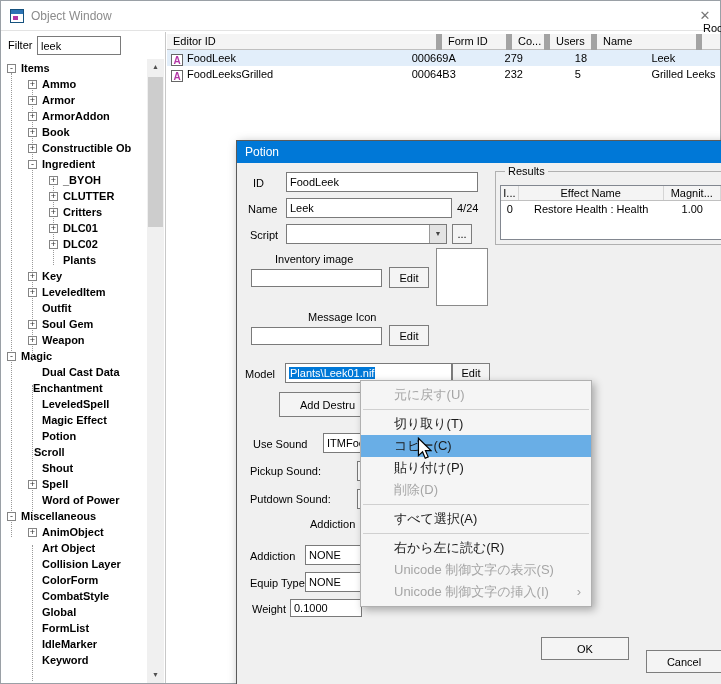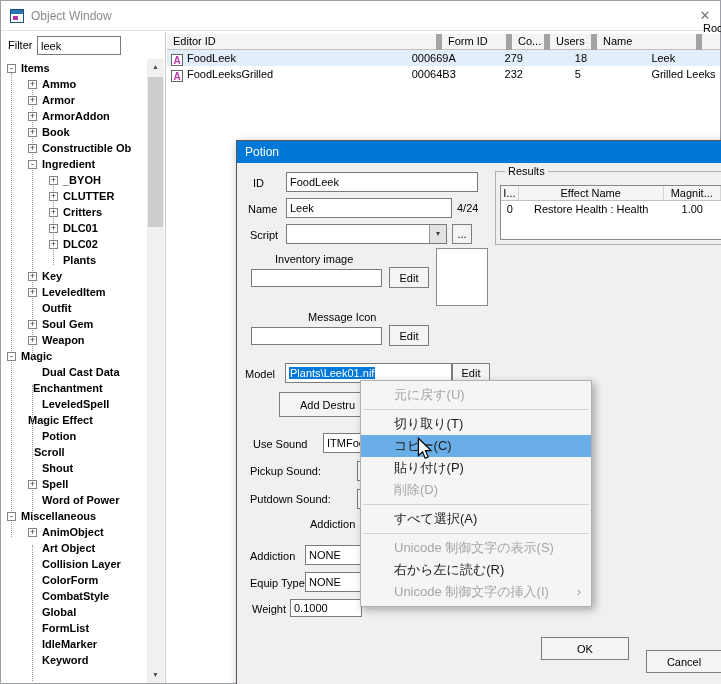--- a/index.html
+++ b/index.html
@@ -141,21 +141,21 @@
       <div class="tree-row" style="padding-left: 48px;"><span class="expand-spacer"></span><span class="tree-label">Plants</span></div>
       <div class="tree-row" style="padding-left: 27px;"><span class="expand-box">+</span><span class="tree-label">Key</span></div>
       <div class="tree-row" style="padding-left: 27px;"><span class="expand-box">+</span><span class="tree-label">LeveledItem</span></div>
       <div class="tree-row" style="padding-left: 27px;"><span class="expand-spacer"></span><span class="tree-label">Outfit</span></div>
       <div class="tree-row" style="padding-left: 27px;"><span class="expand-box">+</span><span class="tree-label">Soul Gem</span></div>
       <div class="tree-row" style="padding-left: 27px;"><span class="expand-box">+</span><span class="tree-label">Weapon</span></div>
       <div class="tree-row" style="padding-left: 6px;"><span class="expand-box">-</span><span class="tree-label">Magic</span></div>
       <div class="tree-row" style="padding-left: 27px;"><span class="expand-spacer"></span><span class="tree-label">Dual Cast Data</span></div>
       <div class="tree-row" style="padding-left: 18px;"><span class="expand-spacer"></span><span class="tree-label">Enchantment</span></div>
       <div class="tree-row" style="padding-left: 27px;"><span class="expand-spacer"></span><span class="tree-label">LeveledSpell</span></div>
-      <div class="tree-row" style="padding-left: 13px;"><span class="expand-spacer"></span><span class="tree-label">Magic Effect</span></div>
+      <div class="tree-row" style="padding-left: 27px;"><span class="expand-spacer"></span><span class="tree-label">Magic Effect</span></div>
       <div class="tree-row" style="padding-left: 27px;"><span class="expand-spacer"></span><span class="tree-label">Potion</span></div>
       <div class="tree-row" style="padding-left: 19px;"><span class="expand-spacer"></span><span class="tree-label">Scroll</span></div>
       <div class="tree-row" style="padding-left: 27px;"><span class="expand-spacer"></span><span class="tree-label">Shout</span></div>
       <div class="tree-row" style="padding-left: 27px;"><span class="expand-box">+</span><span class="tree-label">Spell</span></div>
       <div class="tree-row" style="padding-left: 27px;"><span class="expand-spacer"></span><span class="tree-label">Word of Power</span></div>
       <div class="tree-row" style="padding-left: 6px;"><span class="expand-box">-</span><span class="tree-label">Miscellaneous</span></div>
       <div class="tree-row" style="padding-left: 27px;"><span class="expand-box">+</span><span class="tree-label">AnimObject</span></div>
       <div class="tree-row" style="padding-left: 27px;"><span class="expand-spacer"></span><span class="tree-label">Art Object</span></div>
       <div class="tree-row" style="padding-left: 27px;"><span class="expand-spacer"></span><span class="tree-label">Collision Layer</span></div>
       <div class="tree-row" style="padding-left: 27px;"><span class="expand-spacer"></span><span class="tree-label">ColorForm</span></div>
@@ -294,20 +294,20 @@
 <div class="menu">
     <div class="menu-item disabled"><span class="mi-label">元に戻す(U)</span></div>
     <div class="menu-sep"></div>
     <div class="menu-item"><span class="mi-label">切り取り(T)</span></div>
     <div class="menu-item highlight"><span class="mi-label">コピー(C)</span></div>
     <div class="menu-item"><span class="mi-label">貼り付け(P)</span></div>
     <div class="menu-item disabled"><span class="mi-label">削除(D)</span></div>
     <div class="menu-sep"></div>
     <div class="menu-item"><span class="mi-label">すべて選択(A)</span></div>
     <div class="menu-sep"></div>
+    <div class="menu-item"><span class="mi-label">右から左に読む(R)</span></div>
     <div class="menu-item disabled"><span class="mi-label">Unicode 制御文字の表示(S)</span></div>
-    <div class="menu-item"><span class="mi-label">右から左に読む(R)</span></div>
     <div class="menu-item disabled"><span class="mi-label">Unicode 制御文字の挿入(I)</span><span class="mi-arrow">›</span></div>
   </div>
 
 <svg class="cursor" width="15" height="23" viewBox="0 0 12 19">
   <path d="M1,1 L1,15.4 L4.4,12.3 L6.6,17.5 L9,16.4 L6.8,11.3 L11.4,11.3 Z" fill="#ffffff" stroke="#000000" stroke-width="1"></path>
 </svg>
 
 </body></html>

